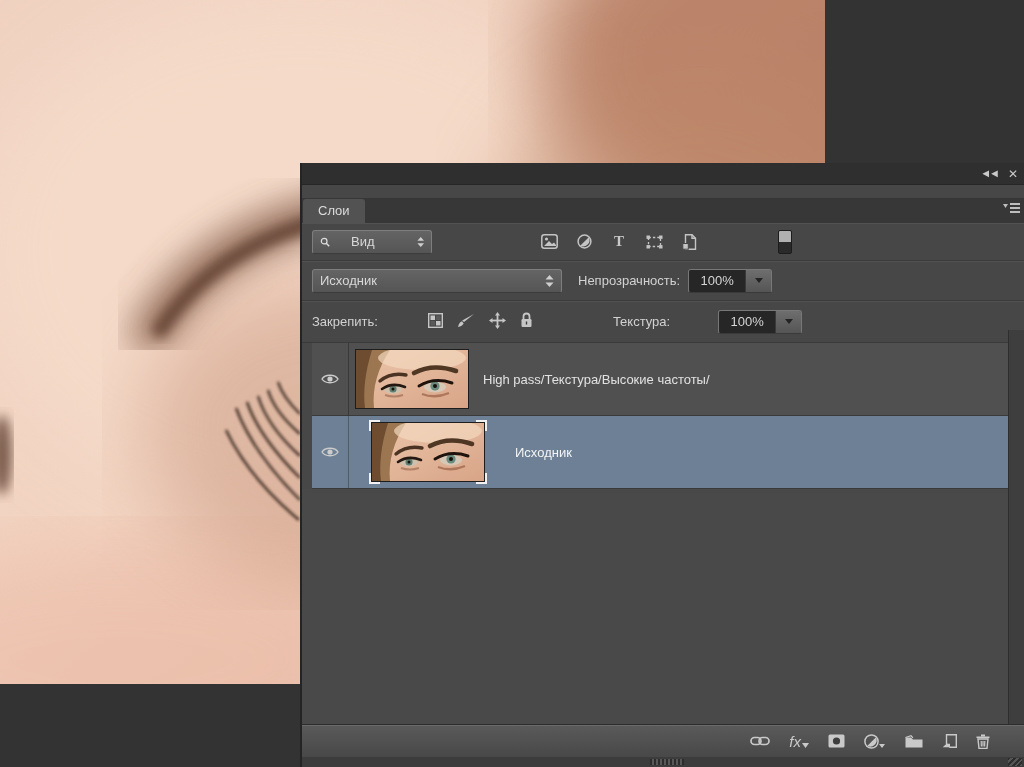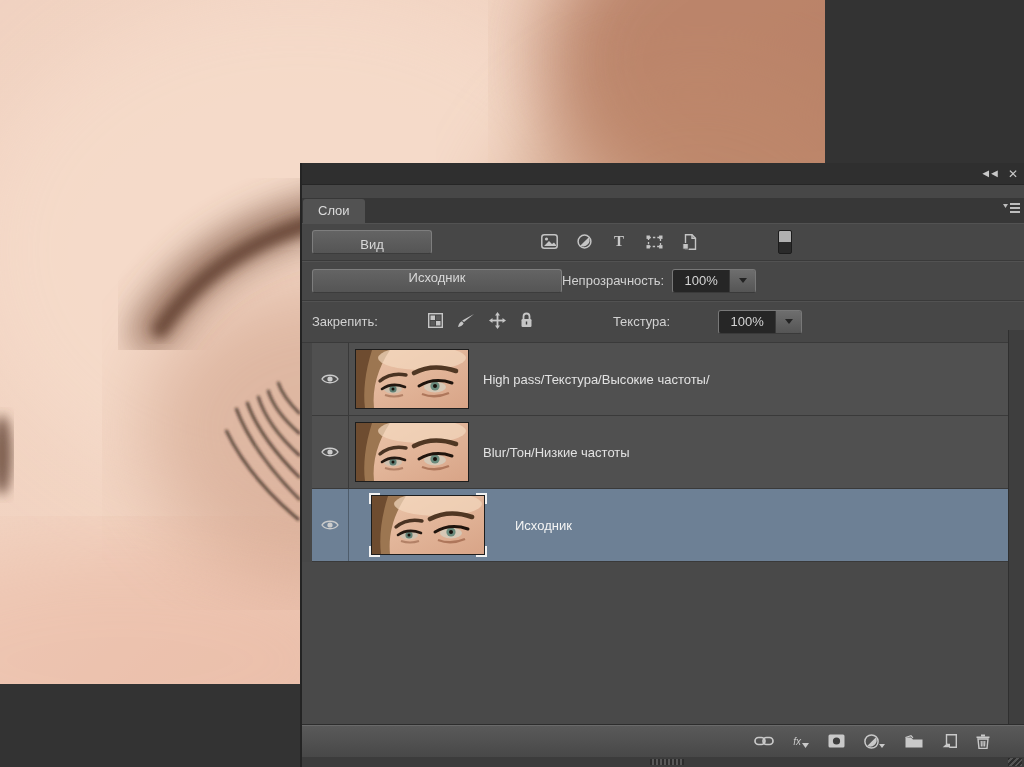--- a/index.html
+++ b/index.html
@@ -23,21 +23,21 @@
   .flyout{position:absolute;right:4px;top:4px;}
 
   .row{display:flex;align-items:center;box-sizing:border-box;border-bottom:1px solid #3a3a3a;
        box-shadow:inset 0 1px 0 #525252;padding:0 10px;}
   .p-filter{height:38px;gap:0;}
   .p-blend{height:40px;}
   .p-lock{height:42px;gap:40px;}
 
   .combo{height:24px;box-sizing:border-box;border:1px solid #7e7e7e;border-bottom-color:#3c3c3c;
          border-radius:3px;background:linear-gradient(#646464,#555555);
-         display:flex;align-items:center;padding:0 7px;gap:6px;color:#d8d8d8;flex-direction:column;}
+         display:flex;align-items:center;padding:0 7px;gap:21px;color:#d8d8d8;}
   .combo .spring{flex:1;}
   .combo-search{width:120px;}
   .combo-blend{width:250px;}
 
   .filter-icons{display:flex;align-items:center;gap:17px;margin-left:108px;}
   .ficon{display:flex;align-items:center;justify-content:center;width:18px;height:18px;}
 
   .toggle{width:12px;height:22px;margin-left:80px;border:1px solid #1c1c1c;border-radius:2px;
           background:linear-gradient(#b0b0b0 0 48%,#2a2a2a 48% 100%);}
 
@@ -237,21 +237,21 @@
 
     <div class="row p-blend">
       <div class="combo combo-blend">
         <span>Исходник</span>
         <span class="spring"></span>
         <svg width="9" height="12" viewBox="0 0 9 12">
           <path d="M4.5,0 L8.5,4.5 L0.5,4.5 Z" fill="#cfcfcf"></path>
             <path d="M4.5,12 L0.5,7.5 L8.5,7.5 Z" fill="#cfcfcf"></path>
         </svg>
       </div>
-      <span class="lbl" style="margin-left:0;">Непрозрачность:</span>
+      <span class="lbl" style="margin-left:16px;">Непрозрачность:</span>
       <div class="value-widget">
         <div class="value-box">100%</div>
         <div class="value-btn">
             <span class="caret"></span>
           </div>
       </div>
     </div>
 
     <div class="row p-lock">
       <span class="lbl">Закрепить:</span>
@@ -310,33 +310,20 @@
             </svg>
         </div>
         <div class="thumb">
           <svg width="112" height="58">
               <use href="#eyes-thumb"></use>
             </svg>
         </div>
         <span class="layer-name">High pass/Текстура/Высокие частоты/</span>
       </div>
 
-      <div class="layer-row">
-        <div class="eye-cell">
-          <svg width="18" height="12">
-              <use href="#eye-open"></use>
-            </svg>
-        </div>
-        <div class="thumb blurred">
-          <svg width="112" height="58">
-              <use href="#eyes-thumb"></use>
-            </svg>
-        </div>
-        <span class="layer-name">Blur/Тон/Низкие частоты</span>
-      </div>
 
       <div class="layer-row selected">
         <div class="eye-cell">
           <svg width="18" height="12">
               <use href="#eye-open"></use>
             </svg>
         </div>
         <div class="thumb">
           <svg width="112" height="58">
               <use href="#eyes-thumb"></use>
@@ -354,21 +341,21 @@
     <div class="p-fillarea"></div>
     <div class="scroll-track"></div>
 
     <div class="p-bottombar">
       <span class="bicon">
         <svg width="20" height="12" viewBox="0 0 20 12">
             <rect x="1" y="2.5" width="10" height="7" rx="3.5" fill="none" stroke="#c9c9c9" stroke-width="1.7"></rect>
             <rect x="9" y="2.5" width="10" height="7" rx="3.5" fill="none" stroke="#c9c9c9" stroke-width="1.7"></rect>
           </svg>
       </span>
-      <span class="bicon" style="color:#c9c9c9;font-style:italic;font-size:10px;">
+      <span class="bicon" style="color:#c9c9c9;font-style:italic;font-size:15px;">
         fx<svg width="7" height="5" viewBox="0 0 7 5" style="margin-left:1px;margin-top:8px;">
             <path d="M0,0 L7,0 L3.5,5 Z" fill="#c9c9c9"></path>
           </svg>
       </span>
       <span class="bicon">
         <svg width="17" height="14" viewBox="0 0 17 14">
             <rect x="0.5" y="0.5" width="16" height="13" rx="1.5" fill="#c9c9c9"></rect>
             <circle cx="8.5" cy="7" r="3.6" fill="#3e3e3e"></circle>
           </svg>
       </span>

